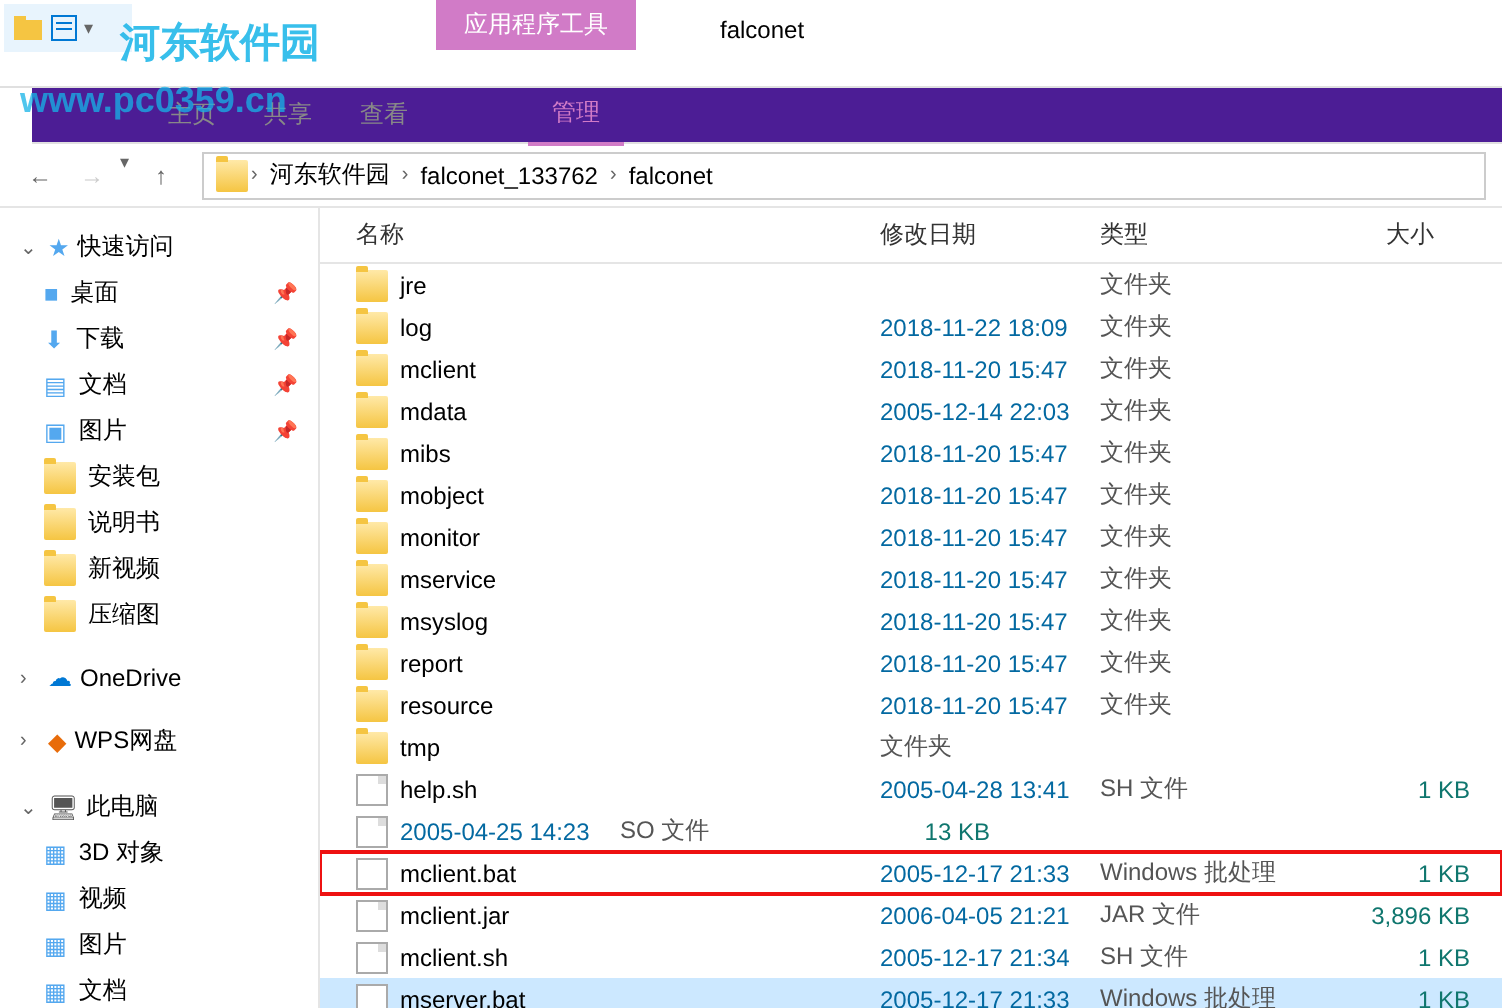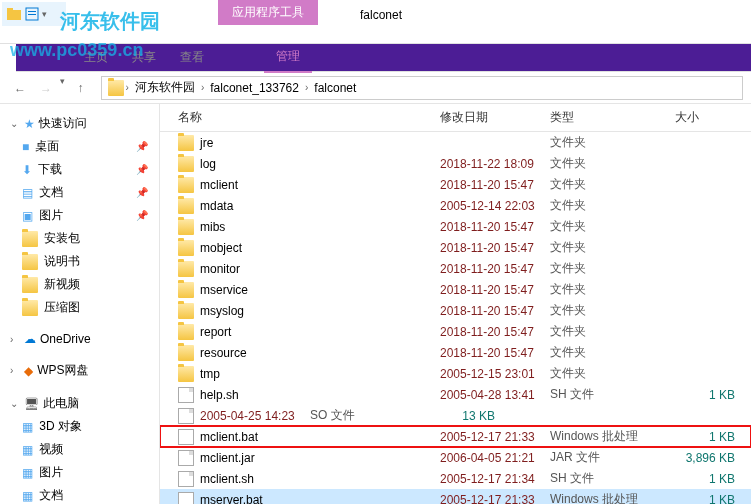--- a/index.html
+++ b/index.html
@@ -35,28 +35,28 @@
 .chevron { width: 10px; color: #666; font-size: 10px; }
 .tree-icon { width: 16px; height: 16px; flex-shrink: 0; }
 .pin { position: absolute; right: 10px; color: #888; font-size: 10px; }
 
 .content { flex: 1; display: flex; flex-direction: column; }
 .columns { display: flex; height: 28px; border-bottom: 1px solid #e5e5e5; align-items: center; padding-left: 18px; }
 .col { font-size: 12px; color: #333; }
 .col-name { width: 262px; }
 .col-date { width: 110px; }
 .col-type { width: 125px; }
-.col-size { width: 60px; text-align: left; }
+.col-size { width: 60px; text-align: center; }
 .filelist { overflow-y: auto; flex: 1; }
 .row { display: flex; align-items: center; height: 21px; padding-left: 18px; cursor: pointer; }
 .row.selected { background: #cce8ff; }
 .row.highlighted { outline: 2px solid #e11; outline-offset: -1px; }
 .file-icon { width: 16px; height: 16px; margin-right: 6px; flex-shrink: 0; }
 .cell-name { width: 240px; }
-.cell-date { width: 110px; color: #7f1d1d; }
+.cell-date { width: 110px; color: #0369a1; }
 .cell-type { width: 125px; color: #555; }
 .cell-size { width: 60px; text-align: right; color: #0f766e; }
 
 
 .i-folder { background: linear-gradient(#ffe9a8, #f5c542); border-radius: 1px; position: relative; }
 .i-folder::before { content: ''; position: absolute; top: -2px; left: 0; width: 6px; height: 3px; background: #f5c542; border-radius: 1px 1px 0 0; }
 .i-file { background: #fff; border: 1px solid #aaa; position: relative; }
 .i-file::after { content: ''; position: absolute; top: 0; right: 0; width: 4px; height: 4px; background: #ddd; }
 .i-bat { background: #fff; border: 1px solid #aaa; }
 .i-star { color: #54a8ef; }
@@ -290,21 +290,20 @@
         <div class="row">
           <span class="file-icon i-folder"></span>
           <span class="cell-name">resource</span>
           <span class="cell-date">2018-11-20 15:47</span>
           <span class="cell-type">文件夹</span>
           <span class="cell-size"></span>
         </div>
         <div class="row">
           <span class="file-icon i-folder"></span>
           <span class="cell-name">tmp</span>
-          <span class="cell-date">2005-12-15 23:01</span>
           <span class="cell-type">文件夹</span>
           <span class="cell-size"></span>
         </div>
         <div class="row">
           <span class="file-icon i-file"></span>
           <span class="cell-name">help.sh</span>
           <span class="cell-date">2005-04-28 13:41</span>
           <span class="cell-type">SH 文件</span>
           <span class="cell-size">1 KB</span>
         </div>

